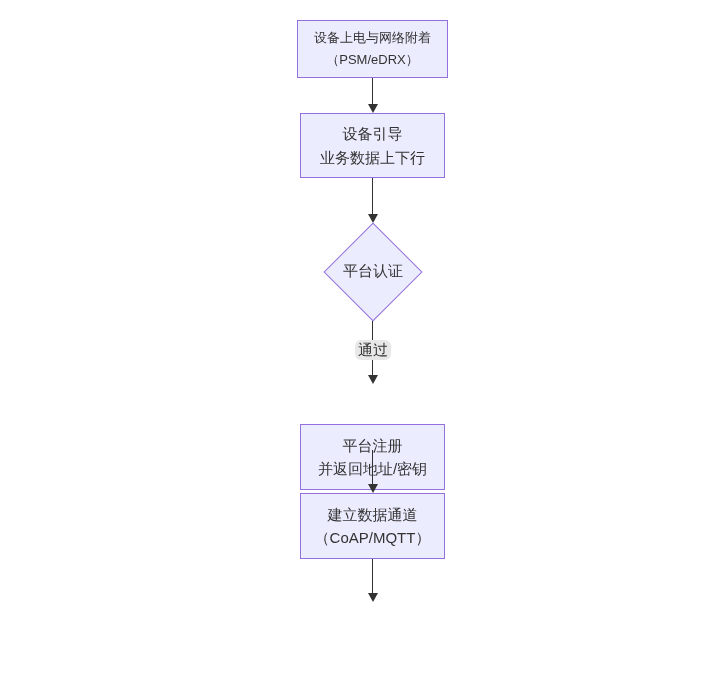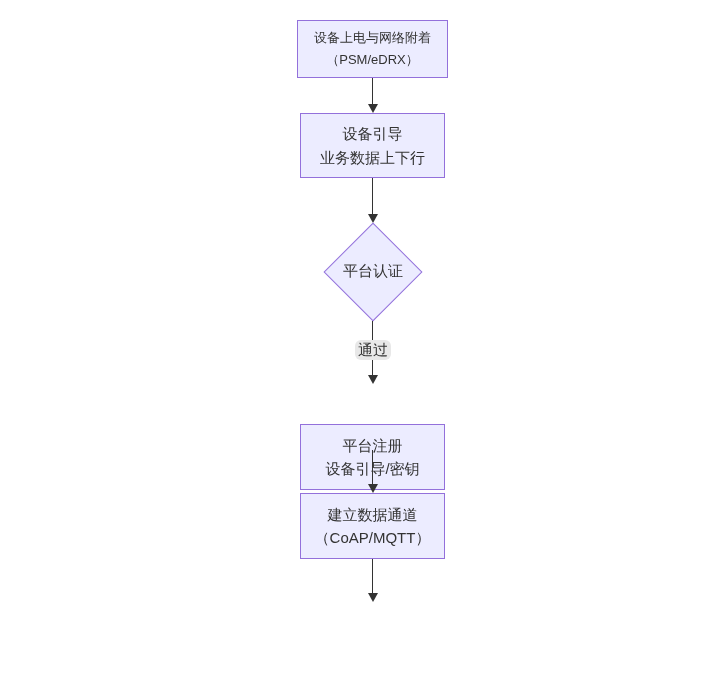--- a/index.html
+++ b/index.html
@@ -99,21 +99,21 @@
 
   <div class="diamond-shape" style="left:338px; top:237px;"></div>
   <div class="diamond-label" style="left:313px; top:262px; width:120px;">平台认证</div>
 
   <div class="edge-line" style="left:372px; top:321px; height:55px;"></div>
   <div class="edge-label" style="left:355px; top:340px;">通过</div>
   <div class="arrow-head" style="left:368px; top:375px;"></div>
 
   <div class="node rect" style="left:300px; top:384px; width:145px; height:66px;margin-top:40px;">
     <div>平台注册</div>
-    <div>设备引导/密钥</div>
+    <div>并返回地址/密钥</div>
   </div>
 
   <div class="edge-line" style="left:372px; top:450px; height:35px;"></div>
   <div class="arrow-head" style="left:368px; top:484px;"></div>
 
   <div class="node rect" style="left:300px; top:493px; width:145px; height:66px;">
     <div>建立数据通道</div>
     <div>（CoAP/MQTT）</div>
   </div>
 

